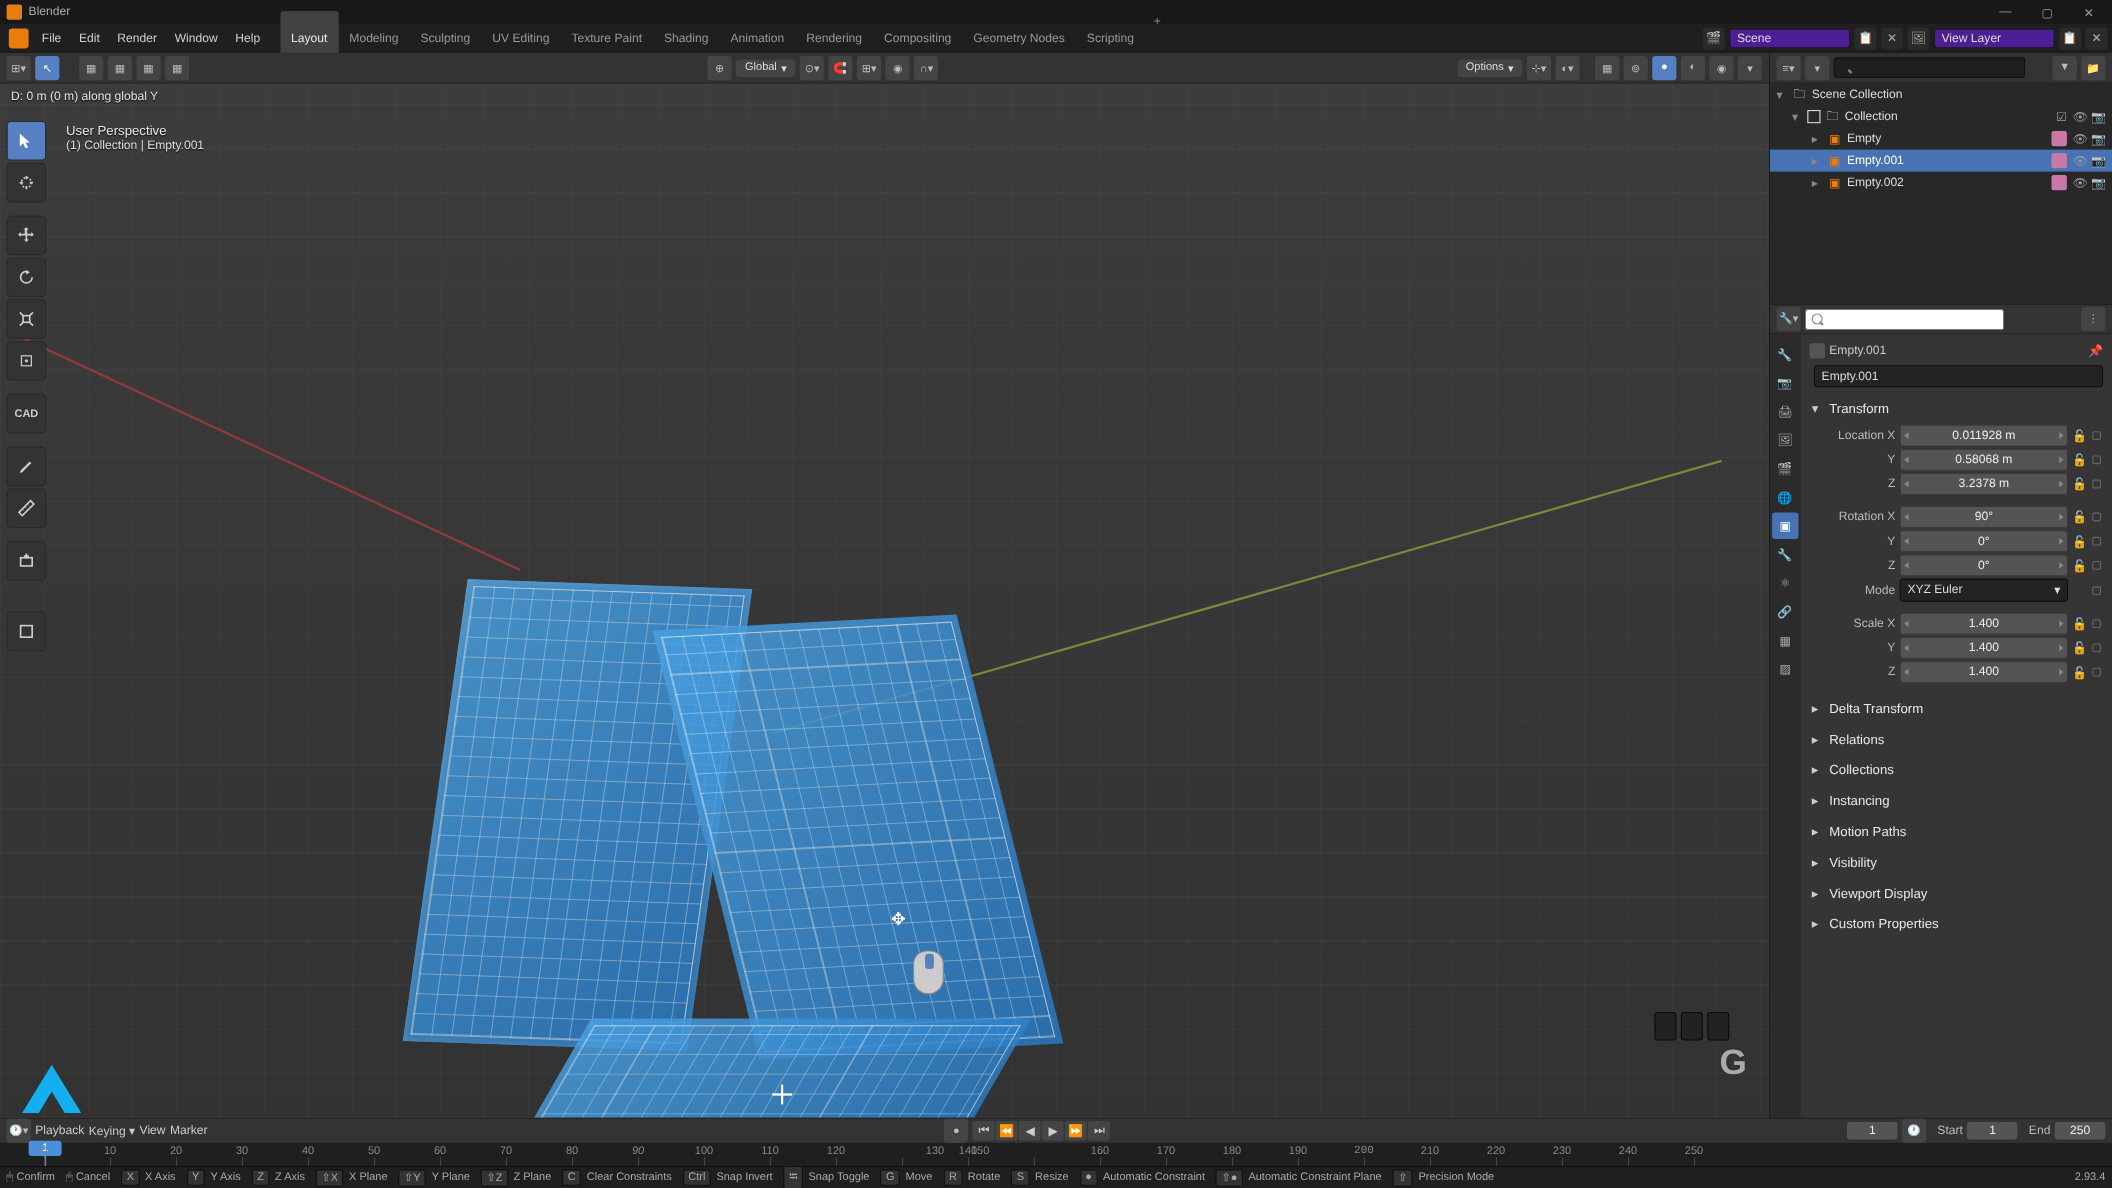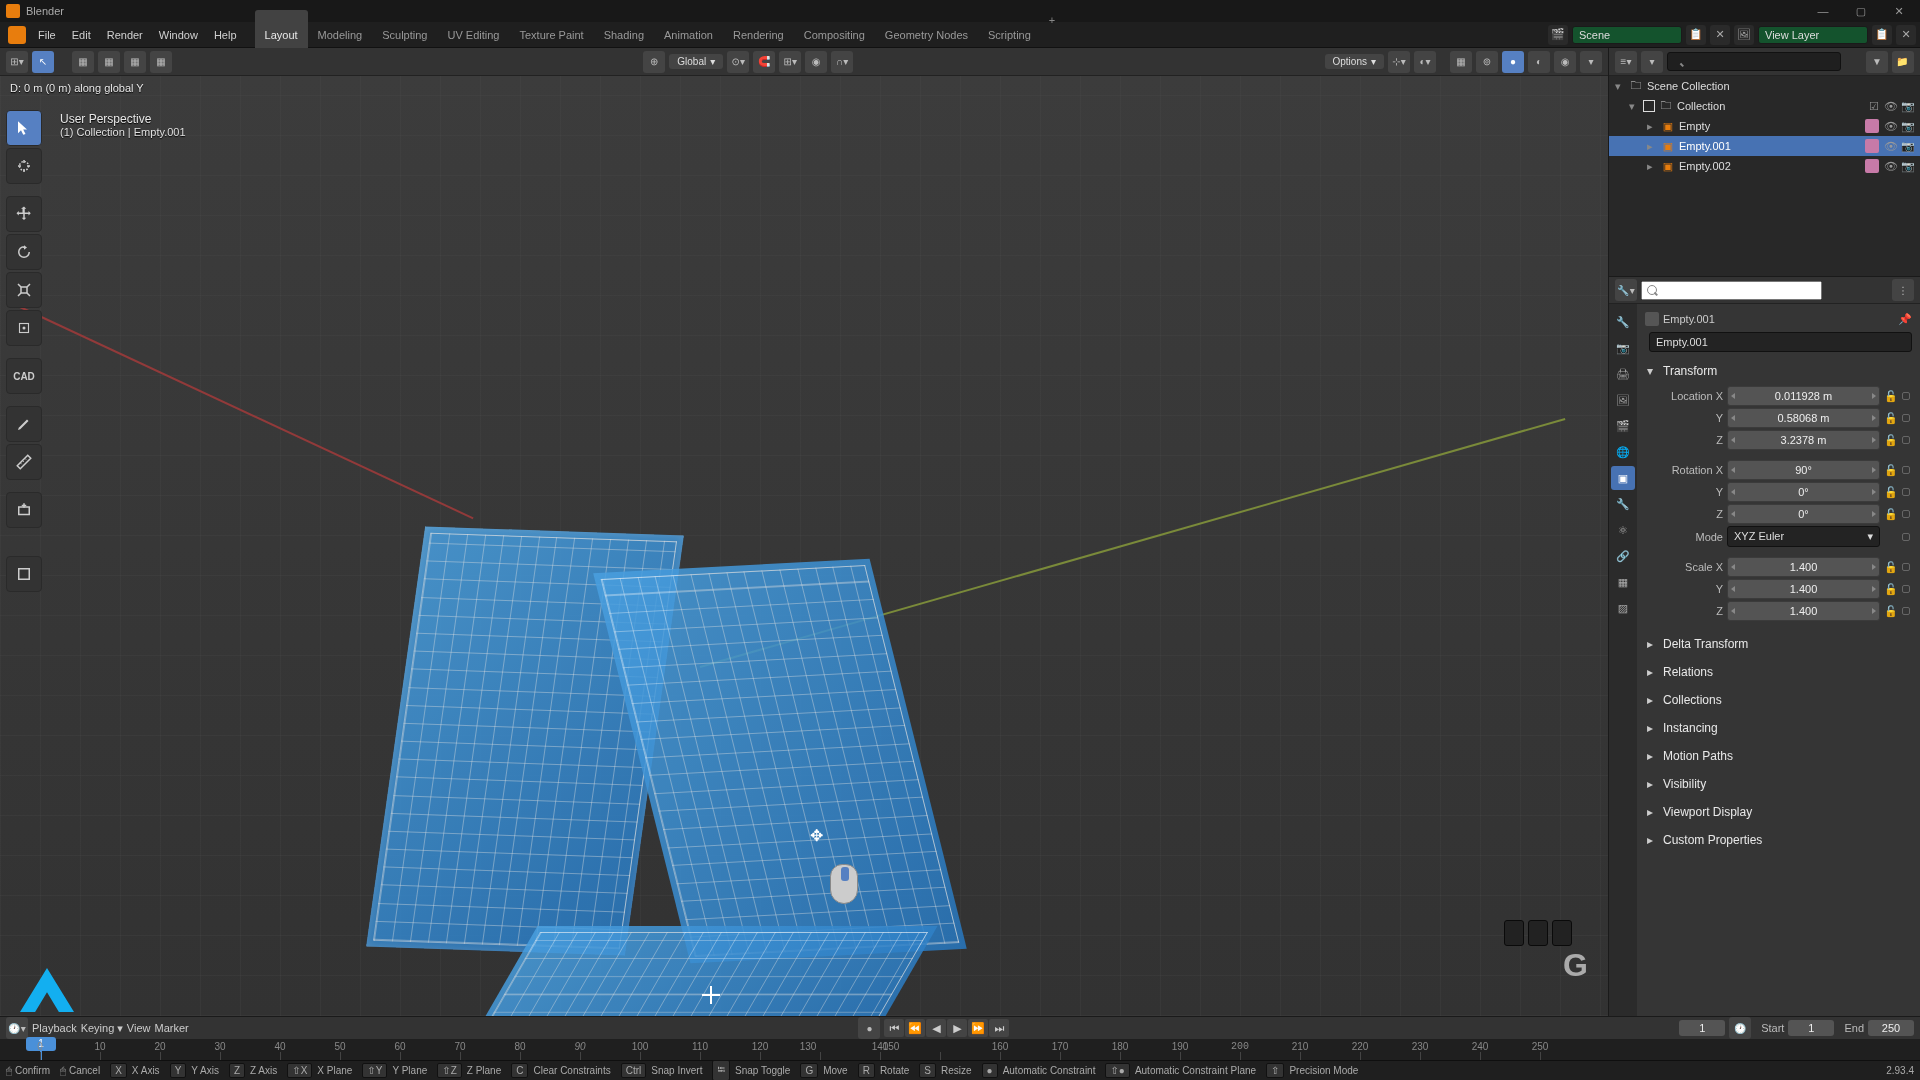--- a/index.html
+++ b/index.html
@@ -14,21 +14,21 @@
 
 
 .topmenu { height: 26px; background: #1f1f1f; display: flex; align-items: center; padding: 0 4px; border-bottom: 1px solid #111; }
 .topmenu .logo2 { width: 18px; height: 18px; background: #e87d0d; border-radius: 3px; margin: 0 4px; }
 .topmenu .menuitem { padding: 4px 8px; color: #d0d0d0; cursor: pointer; }
 .topmenu .tabs { display: flex; margin-left: 10px; }
 .topmenu .tab { padding: 19px 10px; color: #999; cursor: pointer; border-radius: 3px 3px 0 0; }
 .topmenu .tab.active { background: #424242; color: #e8e8e8; }
 .topmenu .addtab { padding: 4px 8px; color: #888; cursor: pointer; }
 .topmenu .right { margin-left: auto; display: flex; align-items: center; gap: 4px; }
-.topmenu .sceneinput { background: #14532d; border: 1px solid #1a1a1a; color: #ddd; padding: 2px 6px; width: 110px; font-size: 11px; border-radius: 3px; }
+.topmenu .sceneinput { background: #4c1d95; border: 1px solid #1a1a1a; color: #ddd; padding: 2px 6px; width: 110px; font-size: 11px; border-radius: 3px; }
 .topmenu .iconbtn { width: 20px; height: 20px; background: #2a2a2a; border-radius: 3px; display: flex; align-items: center; justify-content: center; color: #aaa; cursor: pointer; }
 
 
 .main { display: flex; height: 968px; }
 .viewport-region { position: relative; width: 1608px; background: #393939; display:flex; flex-direction:column;}
 .viewport-header { height: 28px; background: #333; display: flex; align-items: center; padding: 0 6px; gap: 4px; border-bottom:1px solid #222;}
 .vh-btn { width:22px; height:22px; background:#444; border-radius:3px; display:flex; align-items:center; justify-content:center; color:#bbb; cursor:pointer; font-size:10px;}
 .vh-btn.active { background:#5680c2; color:#fff; }
 .vh-dropdown { background:#444; padding:2px 8px; border-radius:3px; color:#ddd; font-size:10px; display:flex; align-items:center; gap:4px;}
 .vh-spacer { flex:1; }
@@ -593,21 +593,21 @@
       <div class="ruler-label" style="left: 520px;">80</div>
       <div class="ruler-tick" style="left: 580px;"></div>
       <div class="ruler-label" style="left: 580px; font-style: italic;">90</div>
       <div class="ruler-tick" style="left: 640px;"></div>
       <div class="ruler-label" style="left: 640px;">100</div>
       <div class="ruler-tick" style="left: 700px;"></div>
       <div class="ruler-label" style="left: 700px;">110</div>
       <div class="ruler-tick" style="left: 760px;"></div>
       <div class="ruler-label" style="left: 760px;">120</div>
       <div class="ruler-tick" style="left: 820px;"></div>
-      <div class="ruler-label" style="left: 808px;">130</div>
+      <div class="ruler-label" style="left: 850px;">130</div>
       <div class="ruler-tick" style="left: 880px;"></div>
       <div class="ruler-label" style="left: 880px;">140</div>
       <div class="ruler-tick" style="left: 940px;"></div>
       <div class="ruler-label" style="left: 891px;">150</div>
       <div class="ruler-tick" style="left: 1000px;"></div>
       <div class="ruler-label" style="left: 1000px;">160</div>
       <div class="ruler-tick" style="left: 1060px;"></div>
       <div class="ruler-label" style="left: 1060px;">170</div>
       <div class="ruler-tick" style="left: 1120px;"></div>
       <div class="ruler-label" style="left: 1120px;">180</div>

